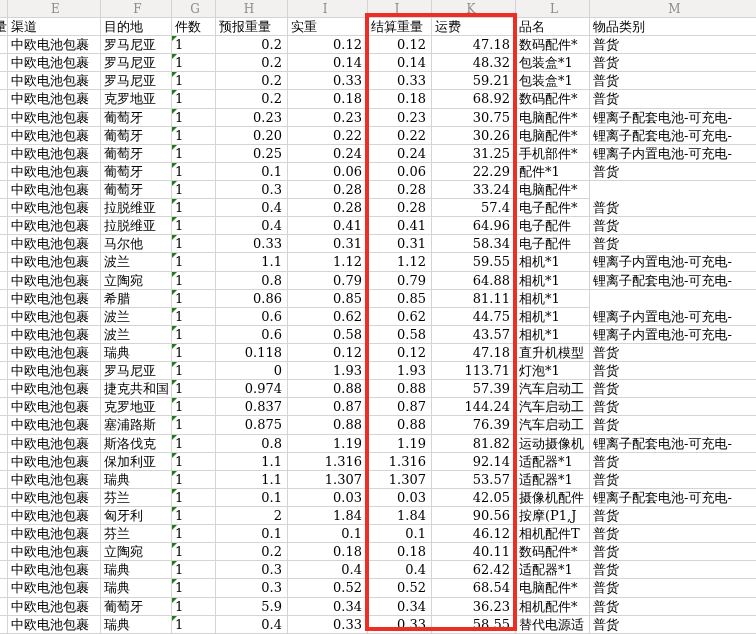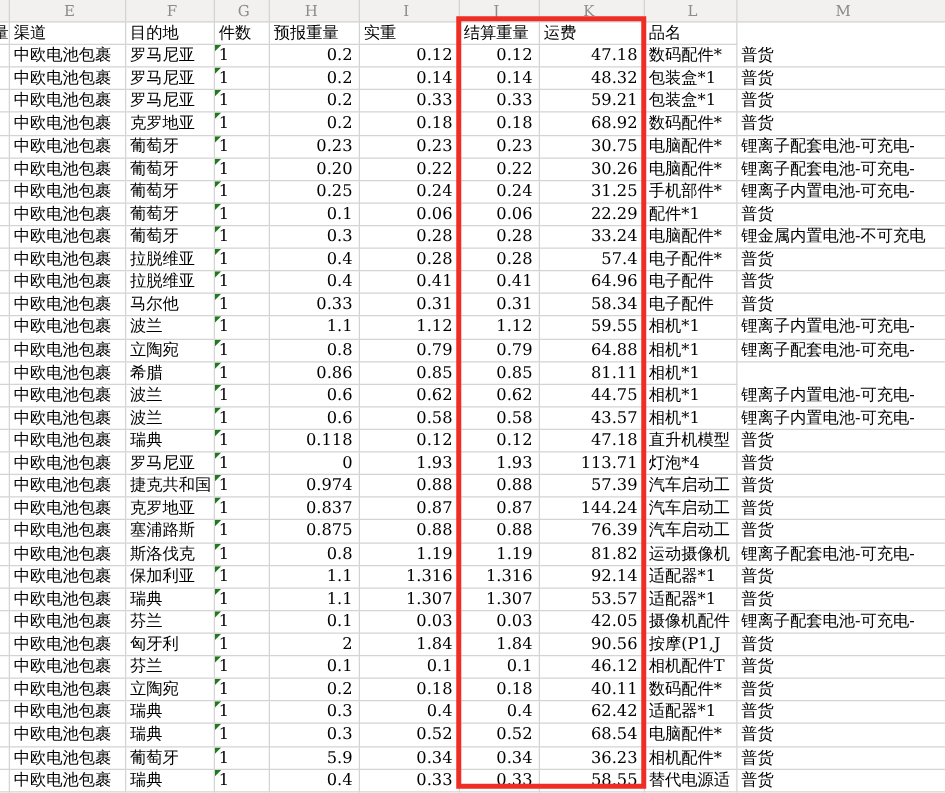--- a/index.html
+++ b/index.html
@@ -58,20 +58,21 @@
   <div class="row" id="header-row">
       <div class="cell c0 clip-right">量</div>
       <div class="cell c1 txt">渠道</div>
       <div class="cell c2 txt">目的地</div>
       <div class="cell c3 txt">件数</div>
       <div class="cell c4 txt">预报重量</div>
       <div class="cell c5 txt">实重</div>
       <div class="cell c6 txt">结算重量</div>
       <div class="cell c7 txt">运费</div>
       <div class="cell c8 txt">品名</div>
+      <div class="cell c9 txt">物品类别</div>
     </div>
   <div id="rows-container">
       <div class="row">
         <div class="cell c0"></div>
         <div class="cell c1 txt">中欧电池包裹</div>
         <div class="cell c2 txt">罗马尼亚</div>
         <div class="cell c3 txt">1<span class="tri"></span></div>
         <div class="cell c4 num">0.2</div>
         <div class="cell c5 num">0.12</div>
         <div class="cell c6 num">0.12</div>
@@ -166,21 +167,20 @@
       <div class="row">
         <div class="cell c0"></div>
         <div class="cell c1 txt">中欧电池包裹</div>
         <div class="cell c2 txt">葡萄牙</div>
         <div class="cell c3 txt">1<span class="tri"></span></div>
         <div class="cell c4 num">0.3</div>
         <div class="cell c5 num">0.28</div>
         <div class="cell c6 num">0.28</div>
         <div class="cell c7 num">33.24</div>
         <div class="cell c8 txt">电脑配件*</div>
-        <div class="cell c9 txt">锂金属内置电池-不可充电</div>
       </div>
       <div class="row">
         <div class="cell c0"></div>
         <div class="cell c1 txt">中欧电池包裹</div>
         <div class="cell c2 txt">拉脱维亚</div>
         <div class="cell c3 txt">1<span class="tri"></span></div>
         <div class="cell c4 num">0.4</div>
         <div class="cell c5 num">0.28</div>
         <div class="cell c6 num">0.28</div>
         <div class="cell c7 num">57.4</div>
@@ -284,21 +284,21 @@
       </div>
       <div class="row">
         <div class="cell c0"></div>
         <div class="cell c1 txt">中欧电池包裹</div>
         <div class="cell c2 txt">罗马尼亚</div>
         <div class="cell c3 txt">1<span class="tri"></span></div>
         <div class="cell c4 num">0</div>
         <div class="cell c5 num">1.93</div>
         <div class="cell c6 num">1.93</div>
         <div class="cell c7 num">113.71</div>
-        <div class="cell c8 txt">灯泡*4</div>
+        <div class="cell c8 txt">灯泡*1</div>
         <div class="cell c9 txt">普货</div>
       </div>
       <div class="row">
         <div class="cell c0"></div>
         <div class="cell c1 txt">中欧电池包裹</div>
         <div class="cell c2 txt">捷克共和国</div>
         <div class="cell c3 txt">1<span class="tri"></span></div>
         <div class="cell c4 num">0.974</div>
         <div class="cell c5 num">0.88</div>
         <div class="cell c6 num">0.88</div>

